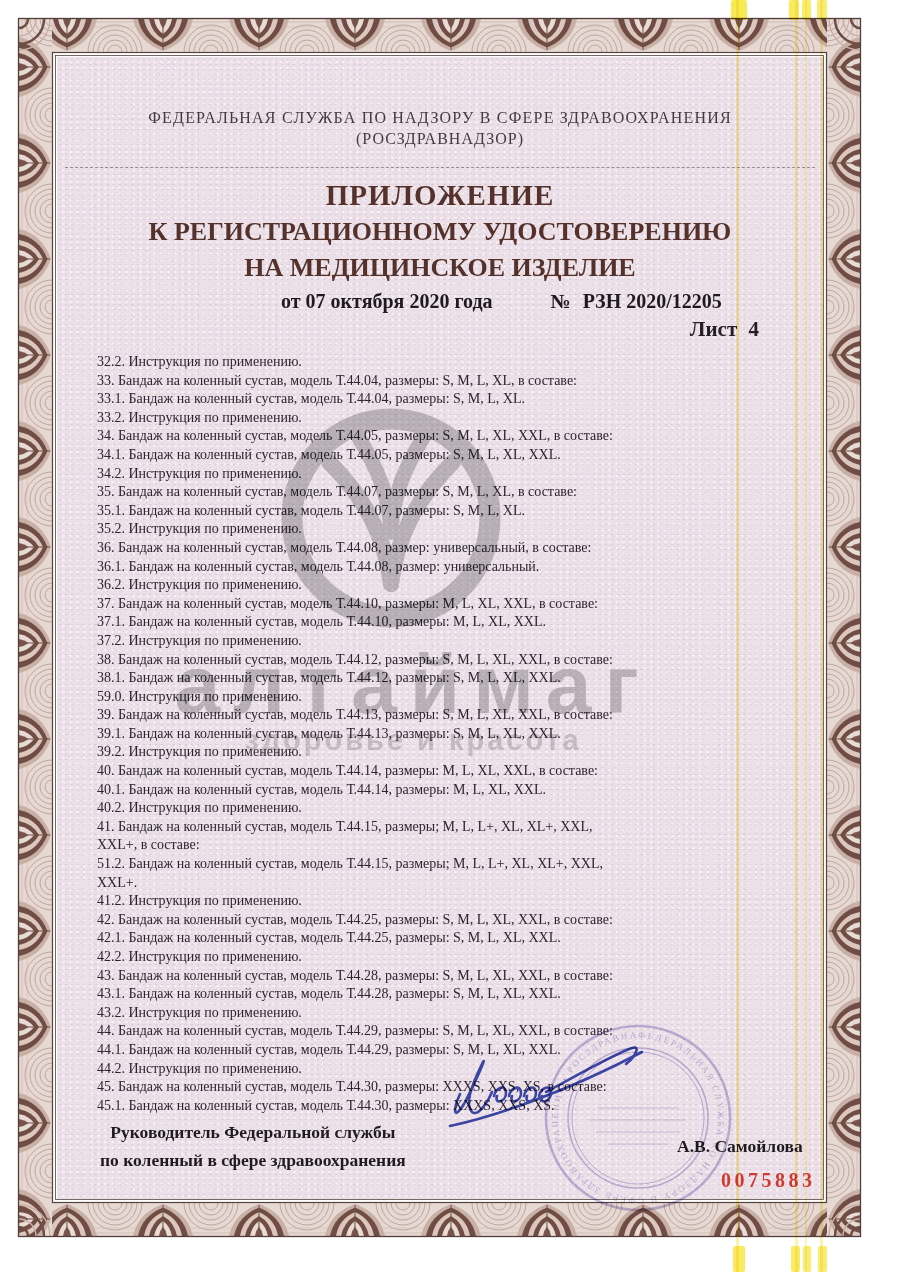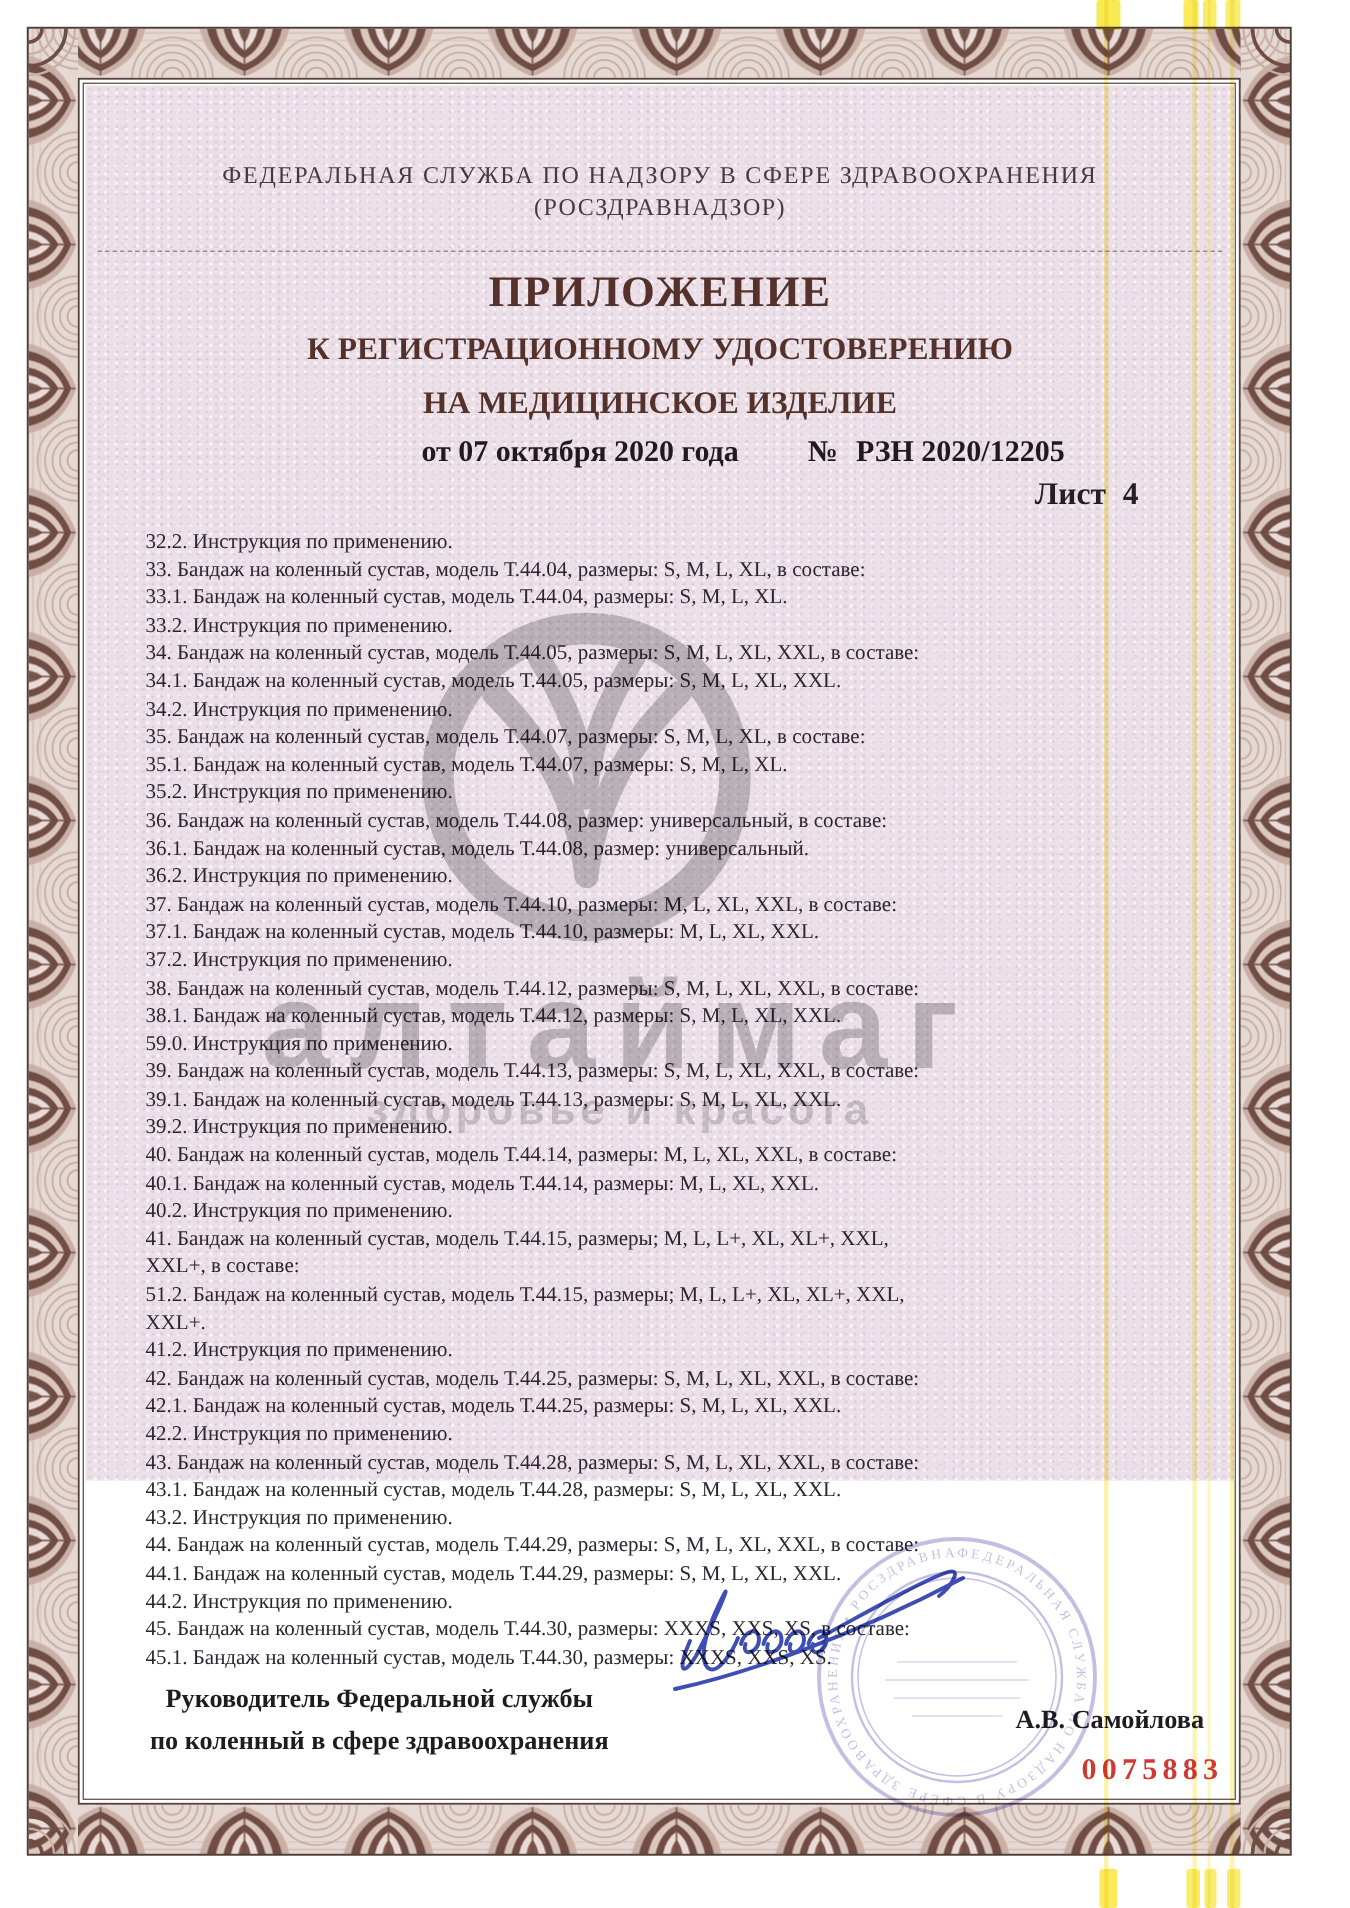--- a/index.html
+++ b/index.html
@@ -1,35 +1,35 @@
 <!DOCTYPE html>
 <html><head>
 <meta charset="utf-8">
 <style>
   html,body{margin:0;padding:0;background:#ffffff;}
   .page{position:relative;width:900px;height:1272px;background:#ffffff;overflow:hidden;
         font-family:"Liberation Serif",serif;}
   svg.border-svg{position:absolute;left:0;top:0;z-index:1;}
-  .content{position:absolute;left:57px;top:57px;width:766px;height:930px;z-index:2;
+  .content{position:absolute;left:57px;top:57px;width:766px;height:1142px;z-index:2;
         background-color:#ece0e8;
         background-image:
           radial-gradient(rgba(187,160,200,.33) 1px, transparent 1.3px),
           radial-gradient(rgba(255,255,255,.65) 1px, transparent 1.3px),
           radial-gradient(rgba(216,190,160,.22) 1.2px, transparent 1.6px);
         background-size:6px 5px,7px 6px,13px 11px;
         background-position:0 0,3px 2px,5px 1px;}
   .agency{position:absolute;top:50px;left:0;right:0;text-align:center;
         font-size:16px;line-height:21px;letter-spacing:1.2px;color:#443a3c;}
   .agency .l2{letter-spacing:1px;}
   .divider{position:absolute;top:110px;left:8px;right:8px;border-top:1px dashed #9c8b8c;}
   .title{position:absolute;top:120px;left:0;right:0;text-align:center;font-weight:bold;
         color:#54322b;}
   .title .t1{font-size:29px;line-height:37px;letter-spacing:1px;}
-  .title .t2,.title .t3{font-size:21px;line-height:36px;text-align:center;}
-  .dateline{position:absolute;top:233px;left:224px;display:flex;gap:46px;
+  .title .t2,.title .t3{font-size:26px;line-height:36px;text-align:center;}
+  .dateline{position:absolute;top:233px;left:224px;display:flex;gap:58px;
         font-weight:bold;font-size:20px;color:#1e1a1e;white-space:nowrap;}
   .dateline .num-label{margin-right:12px;}
   .sheet{position:absolute;top:260px;right:64px;font-weight:bold;font-size:21px;
         color:#241f24;word-spacing:6px;}
   .list{position:absolute;top:296px;left:40px;width:730px;font-size:14px;
         line-height:18.6px;color:#2b2530;}
   .list p{margin:0;white-space:nowrap;}
   .footer-title{position:absolute;top:1061px;left:43px;font-weight:bold;
         font-size:17.5px;line-height:28px;color:#1f1b20;text-align:center;}
   .signer-name{position:absolute;top:1079px;left:620px;font-weight:bold;

